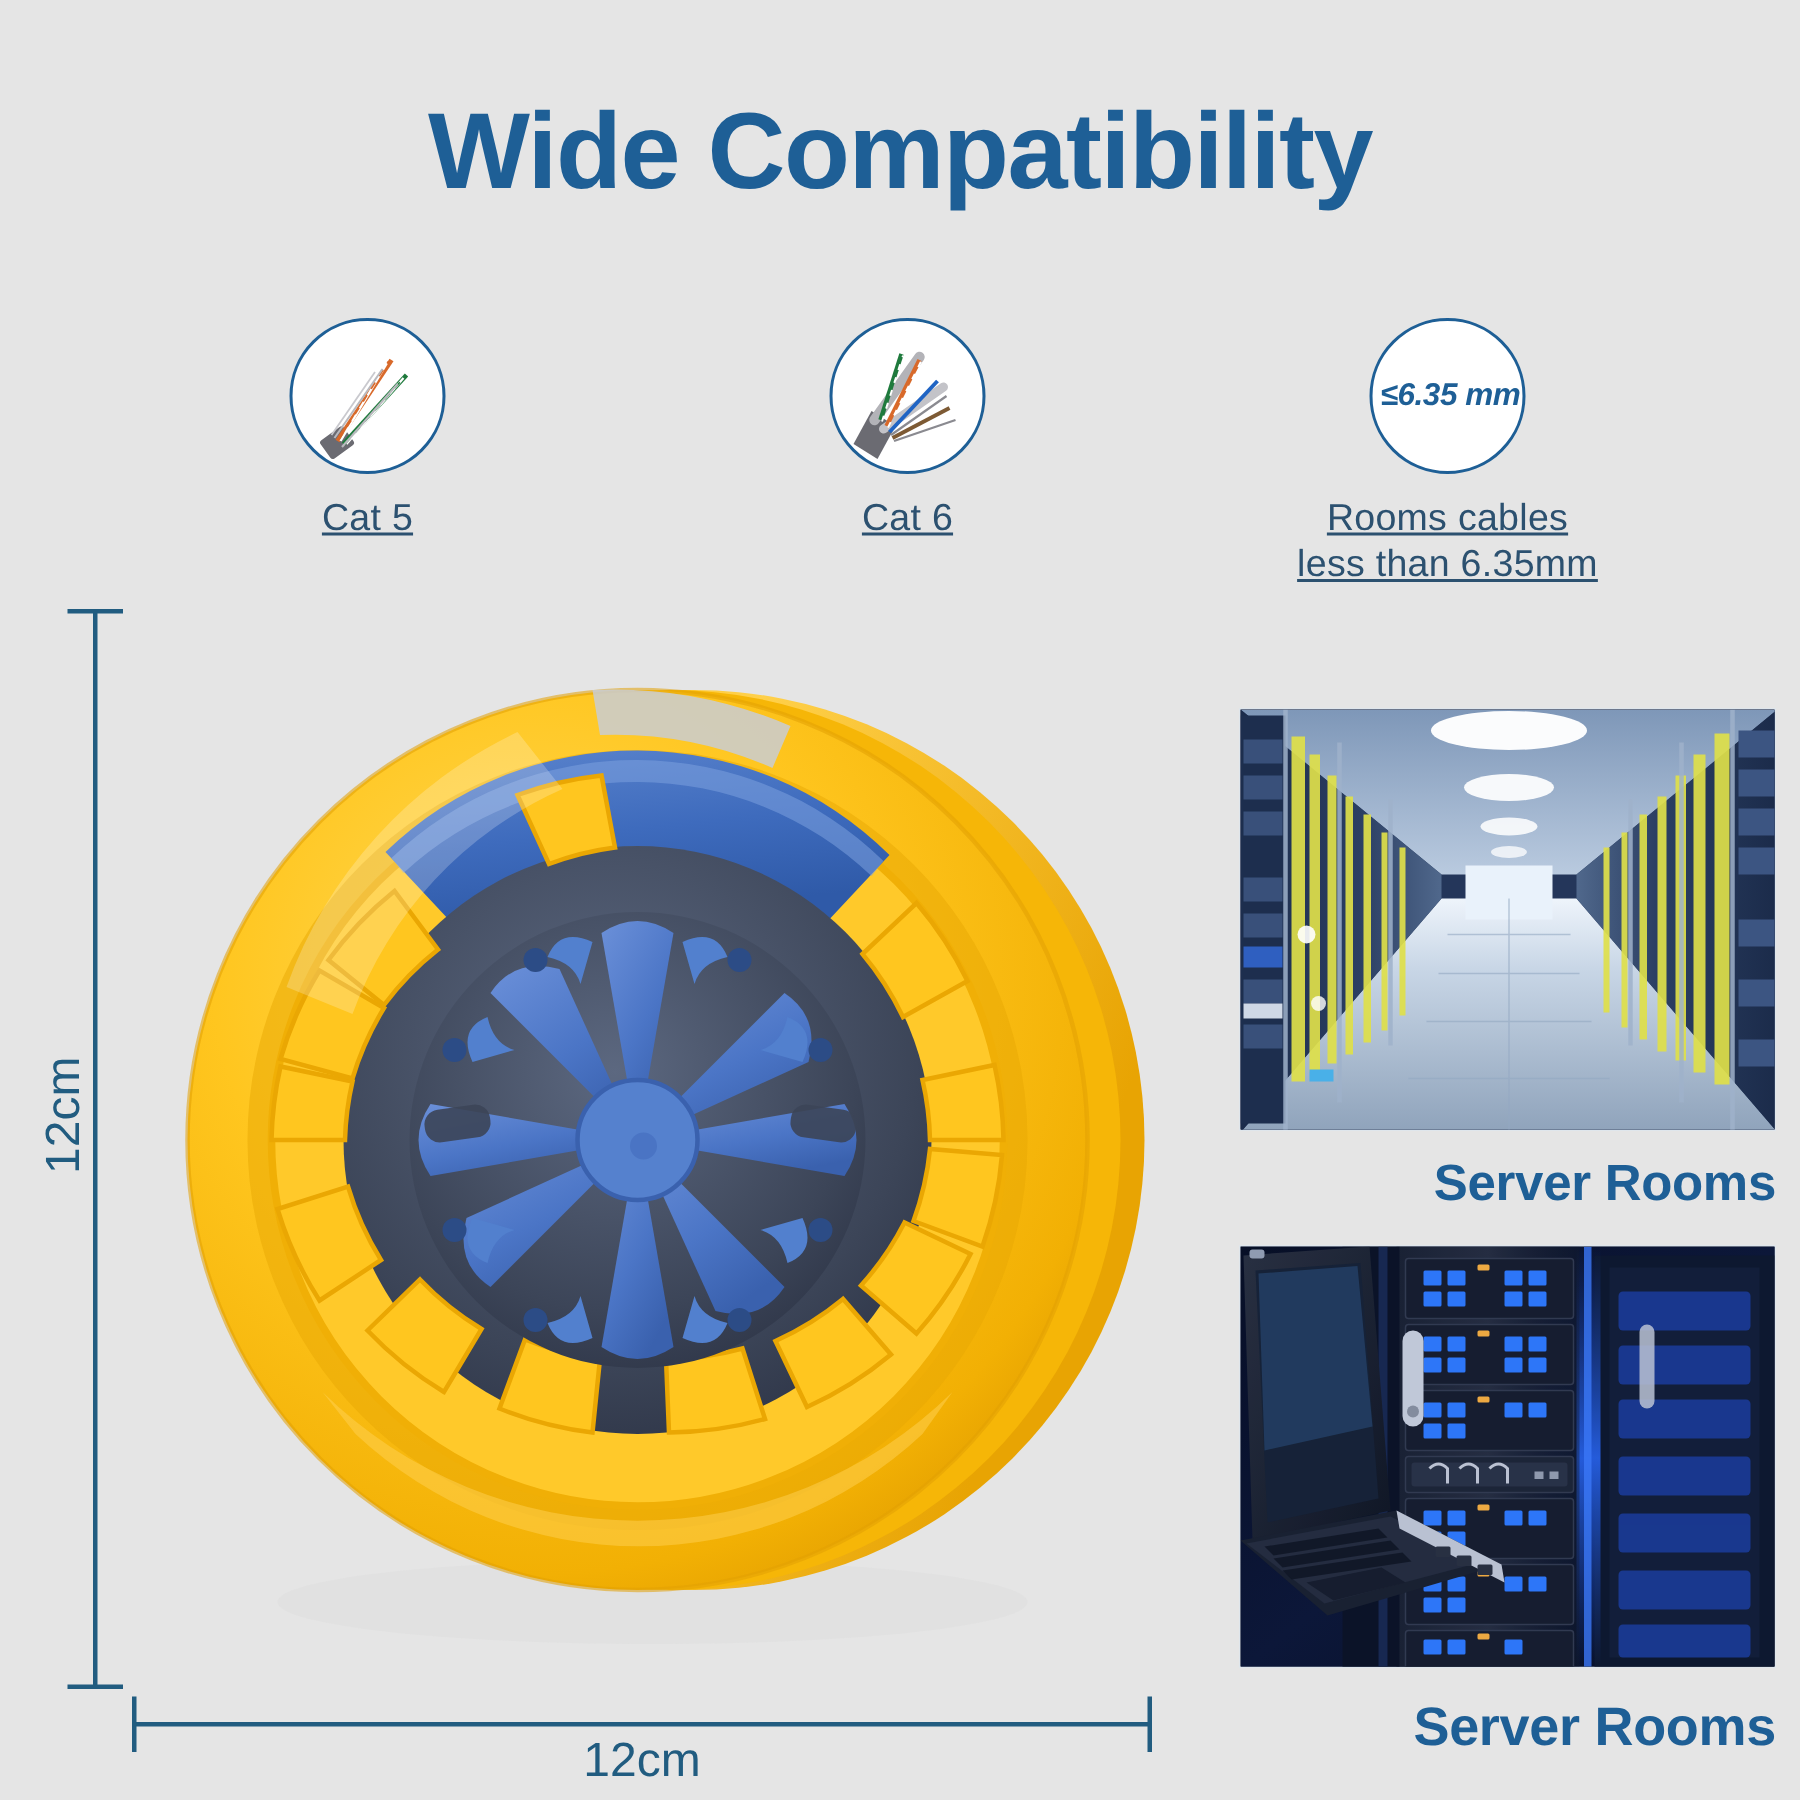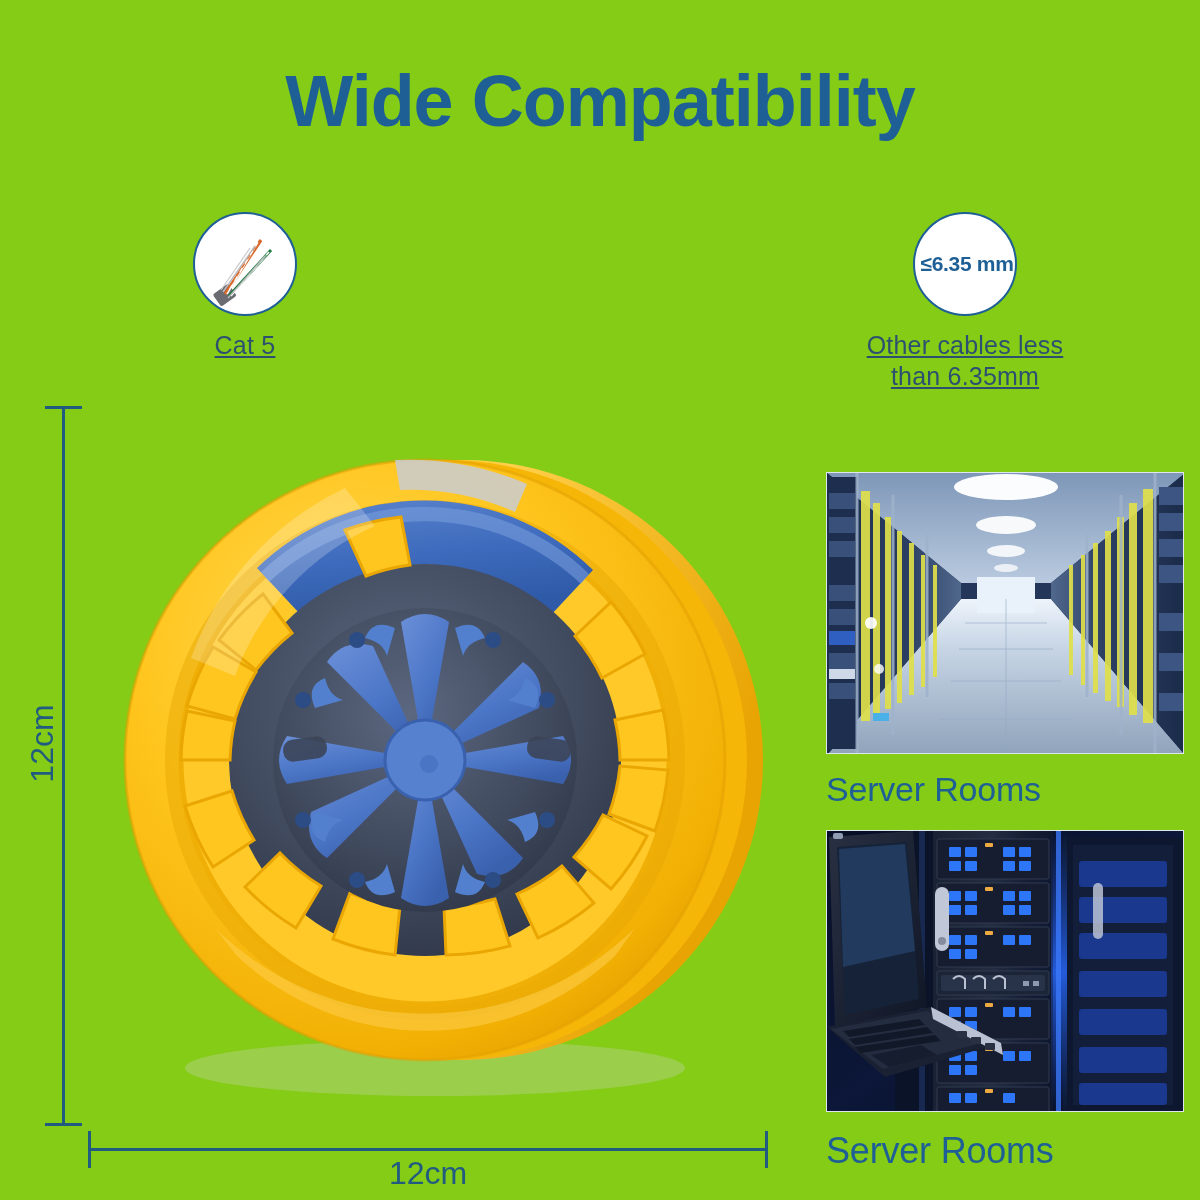--- a/index.html
+++ b/index.html
@@ -2,40 +2,40 @@
 <html><head>
 <meta charset="utf-8">
 <style>
   * { box-sizing: border-box; margin: 0; padding: 0; }
   html, body {
     width: 1200px; height: 1200px;
     background: #ffffff;
     font-family: "Liberation Sans", sans-serif;
     overflow: hidden;
   }
-  .page { position: relative; width: 1200px; height: 1200px; background: #84cc16; }
+  .page { position: relative; width: 1200px; height: 1200px; background: #e5e5e5; }
 
   
   .title {
     position: absolute; left: 0; top: 60px; width: 1200px;
     text-align: center;
     font-size: 72px; font-weight: bold; letter-spacing: -1px;
     color: #1E5F96;
   }
 
   
   .compat-row {
     position: absolute; left: 140px; top: 212px; width: 930px; height: 200px;
     display: flex; justify-content: space-between; align-items: flex-start;
   }
   .compat-item { width: 210px; display: flex; flex-direction: column; align-items: center; }
   .compat-circle {
     width: 104px; height: 104px; border-radius: 50%;
     border: 2.4px solid #1E5F96;
-    position: relative; overflow: hidden; background: #fff;
+    position: relative; overflow: hidden; background: #fff; font-style: italic;
   }
   .compat-label {
     margin-top: 14px; font-size: 25px; color: #2C5170; text-align: center;
     line-height: 1.22; letter-spacing: .2px; text-decoration: underline;
   }
   .mm-text {
     position: absolute; left: 0; top: 50%; transform: translateY(-50%);
     width: 104px; text-align: center;
     font-size: 21px; font-weight: bold; color: #1E5F96; letter-spacing: -.3px;
   }
@@ -63,22 +63,22 @@
 
   
   .photo-card { position: absolute; left: 826px; width: 358px; }
   .photo-1 { top: 472px; }
   .photo-2 { top: 830px; }
   .photo-frame {
     width: 358px; height: 282px; overflow: hidden;
     border: 1px solid #dfe6ec; position: relative; background: #0a1430;
   }
   .photo-caption {
-    width: 358px; text-align: left; margin-top: 16px;
-    font-size: 34px; font-weight: normal; color: #1E5F96; letter-spacing: -.2px;
+    width: 358px; text-align: right; margin-top: 16px;
+    font-size: 34px; font-weight: bold; color: #1E5F96; letter-spacing: -.2px;
   }
   .photo-2 .photo-caption { font-size: 36px; margin-top: 18px; }
 </style>
 </head>
 <body>
 
 <div class="page">
 
   <div class="title">Wide Compatibility</div>
 
@@ -98,26 +98,46 @@
             <path d="M28 78 L60 32" stroke="#b9b9be" stroke-width="1.4" fill="none"></path>
             <path d="M33 84 L70 42" stroke="#b9b9be" stroke-width="1.4" fill="none"></path>
             <path d="M26 76 L55 34" stroke="#c9c9ce" stroke-width="1.2" fill="none"></path>
           </g>
         </svg>
       </div>
       <div class="compat-label">Cat 5</div>
     </div>
 
 
+    <div class="compat-item">
+      <div class="compat-circle">
+        <svg viewBox="0 0 104 104" width="104" height="104">
+          <g>
+            <path d="M14 82 L26 60 L42 70 L30 92 Z" fill="#6b6b72"></path>
+            <path d="M28 66 L58 24" stroke="#b3b3b8" stroke-width="7" fill="none" stroke-linecap="round"></path>
+            <path d="M34 72 L74 44" stroke="#c3c3c8" stroke-width="6" fill="none" stroke-linecap="round"></path>
+            <path d="M32 66 L46 22" stroke="#1f7a3d" stroke-width="3" fill="none"></path>
+            <path d="M33 67 L47 23" stroke="#ffffff" stroke-width="1.3" fill="none" stroke-dasharray="4 5"></path>
+            <path d="M36 70 L58 26" stroke="#d8692a" stroke-width="3" fill="none"></path>
+            <path d="M37 71 L59 27" stroke="#ffffff" stroke-width="1.3" fill="none" stroke-dasharray="4 5"></path>
+            <path d="M38 74 L70 40" stroke="#1f64c4" stroke-width="2.6" fill="none"></path>
+            <path d="M40 78 L78 58" stroke="#7d5a34" stroke-width="2.6" fill="none"></path>
+            <path d="M39 76 L76 50" stroke="#8a8a90" stroke-width="1.5" fill="none"></path>
+            <path d="M41 80 L82 66" stroke="#8a8a90" stroke-width="1.5" fill="none"></path>
+          </g>
+        </svg>
+      </div>
+      <div class="compat-label">Cat 6</div>
+    </div>
 
     <div class="compat-item">
       <div class="compat-circle">
         <span class="mm-text">≤6.35 mm</span>
       </div>
-      <div class="compat-label">Other cables less than 6.35mm</div>
+      <div class="compat-label">Rooms cables less than 6.35mm</div>
     </div>
   </div>
 
   <div class="dim-line dim-v"></div>
   <div class="dim-line dim-v-tick-top"></div>
   <div class="dim-line dim-v-tick-bot"></div>
   <div class="dim-v-label">12cm</div>
 
   <div class="dim-line dim-h"></div>
   <div class="dim-line dim-h-tick-l"></div>

